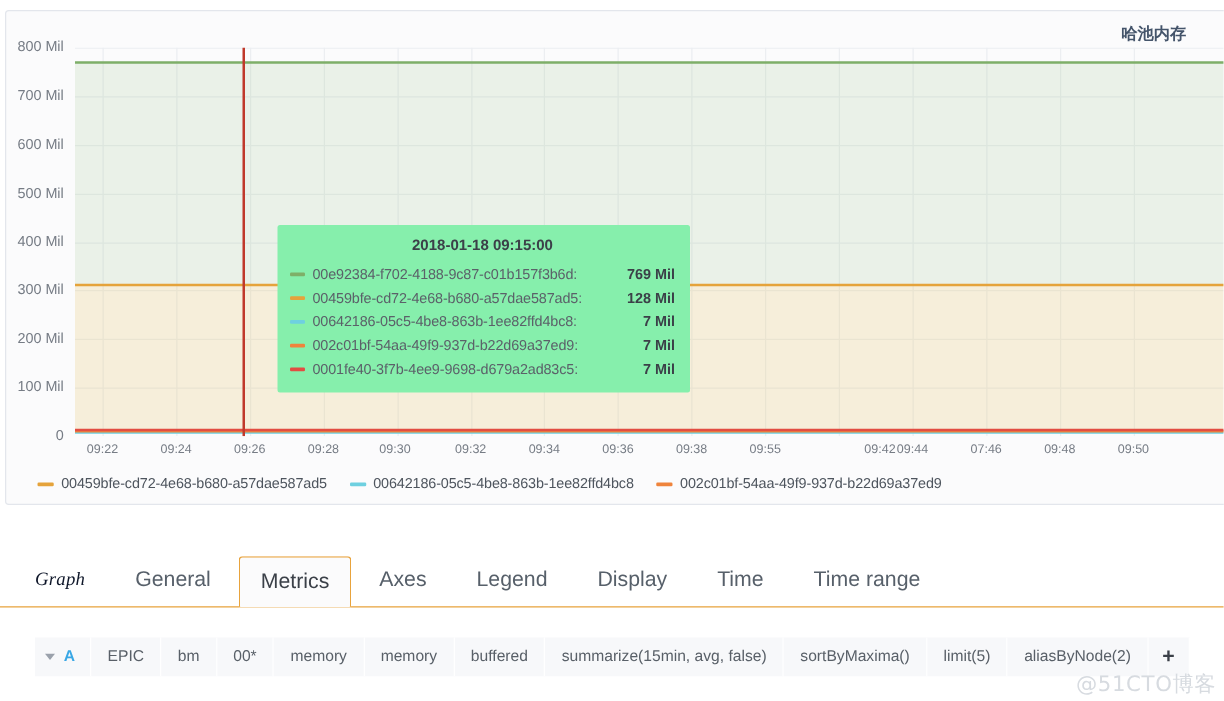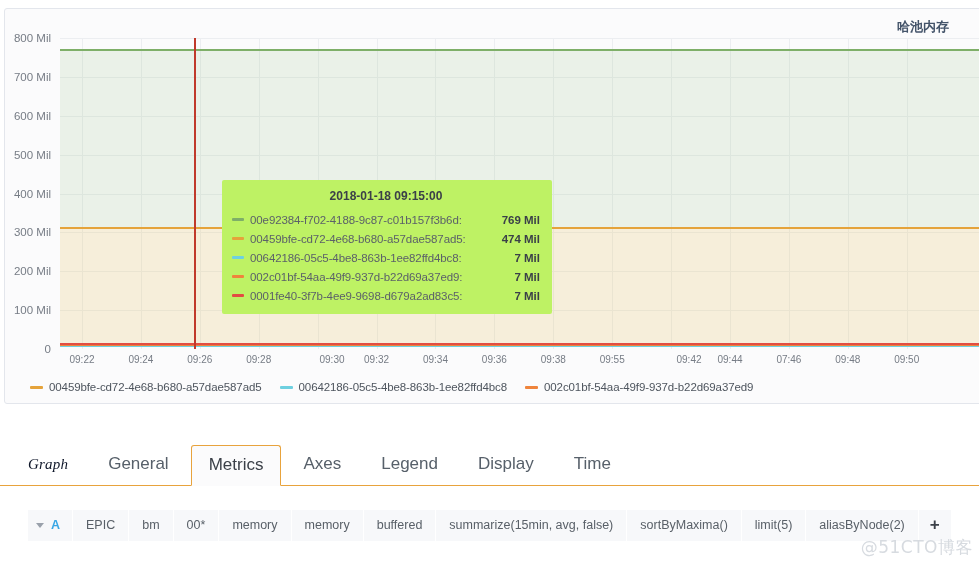--- a/index.html
+++ b/index.html
@@ -63,21 +63,21 @@
   .xtick {
     position: absolute; top: 5px;
     font-size: 10px; color: #767c85;
     white-space: nowrap; transform: translateX(-50%);
   }
 
   
   .tooltip {
     position: absolute; left: 222px; top: 180px;
     width: 330px;
-    background: #bef264;
+    background: #86efac;
     padding: 9px 12px 9px 10px;
     border-radius: 2px;
     font-size: 11.5px;
     color: #5b6169;
     z-index: 30;
   }
   .tt-title {
     text-align: center; font-weight: 700; color: #3b4048;
     font-size: 12px; margin-bottom: 7px;
   }
@@ -222,45 +222,45 @@
         <div class="sline" style="top: 306.279px; background: rgb(239, 132, 60);"></div>
         <div class="sline" style="top: 305.279px; background: rgb(226, 77, 66);"></div>
         <div class="crosshair" style="left: 134px;"></div>
       </div>
 
     <div class="xaxis" id="x-axis">
         <div class="xtick" style="left: 82px;">09:22</div>
         <div class="xtick" style="left: 140.91px;">09:24</div>
         <div class="xtick" style="left: 199.821px;">09:26</div>
         <div class="xtick" style="left: 258.731px;">09:28</div>
-        <div class="xtick" style="left: 332px;">09:30</div>
+        <div class="xtick" style="left: 316px;">09:30</div>
         <div class="xtick" style="left: 376.551px;">09:32</div>
         <div class="xtick" style="left: 435.462px;">09:34</div>
         <div class="xtick" style="left: 494.372px;">09:36</div>
         <div class="xtick" style="left: 553.282px;">09:38</div>
         <div class="xtick" style="left: 612.192px;">09:55</div>
-        <div class="xtick" style="left: 689px;">09:42</div>
+        <div class="xtick" style="left: 704px;">09:42</div>
         <div class="xtick" style="left: 730.013px;">09:44</div>
         <div class="xtick" style="left: 788.923px;">07:46</div>
         <div class="xtick" style="left: 847.833px;">09:48</div>
         <div class="xtick" style="left: 906.744px;">09:50</div>
       </div>
 
     <div class="tooltip">
       <div class="tt-title">2018-01-18 09:15:00</div>
       <div id="tt-rows">
           <div class="tt-row">
             <span class="tt-sw" style="background: rgb(126, 175, 104);"></span>
             <span class="tt-name">00e92384-f702-4188-9c87-c01b157f3b6d:</span>
             <span class="tt-val">769 Mil</span>
           </div>
           <div class="tt-row">
             <span class="tt-sw" style="background: rgb(229, 163, 59);"></span>
             <span class="tt-name">00459bfe-cd72-4e68-b680-a57dae587ad5:</span>
-            <span class="tt-val">474 Mil</span>
+            <span class="tt-val">128 Mil</span>
           </div>
           <div class="tt-row">
             <span class="tt-sw" style="background: rgb(110, 208, 224);"></span>
             <span class="tt-name">00642186-05c5-4be8-863b-1ee82ffd4bc8:</span>
             <span class="tt-val">7 Mil</span>
           </div>
           <div class="tt-row">
             <span class="tt-sw" style="background: rgb(239, 132, 60);"></span>
             <span class="tt-name">002c01bf-54aa-49f9-937d-b22d69a37ed9:</span>
             <span class="tt-val">7 Mil</span>
@@ -293,20 +293,21 @@
 
     <div class="tabbar">
       <div class="editor-name">Graph</div>
       <div id="tabs" style="display:flex;align-items:flex-end;">
           <div class="tab">General</div>
           <div class="tab active">Metrics</div>
           <div class="tab">Axes</div>
           <div class="tab">Legend</div>
           <div class="tab">Display</div>
           <div class="tab">Time</div>
+          <div class="tab">Time range</div>
         </div>
     </div>
 
     <div class="queryrow">
       <div class="qseg ref">
         <span class="chev"></span>
         <span>A</span>
       </div>
       <div id="qsegs" style="display:flex;">
           <div class="qseg">EPIC</div>

